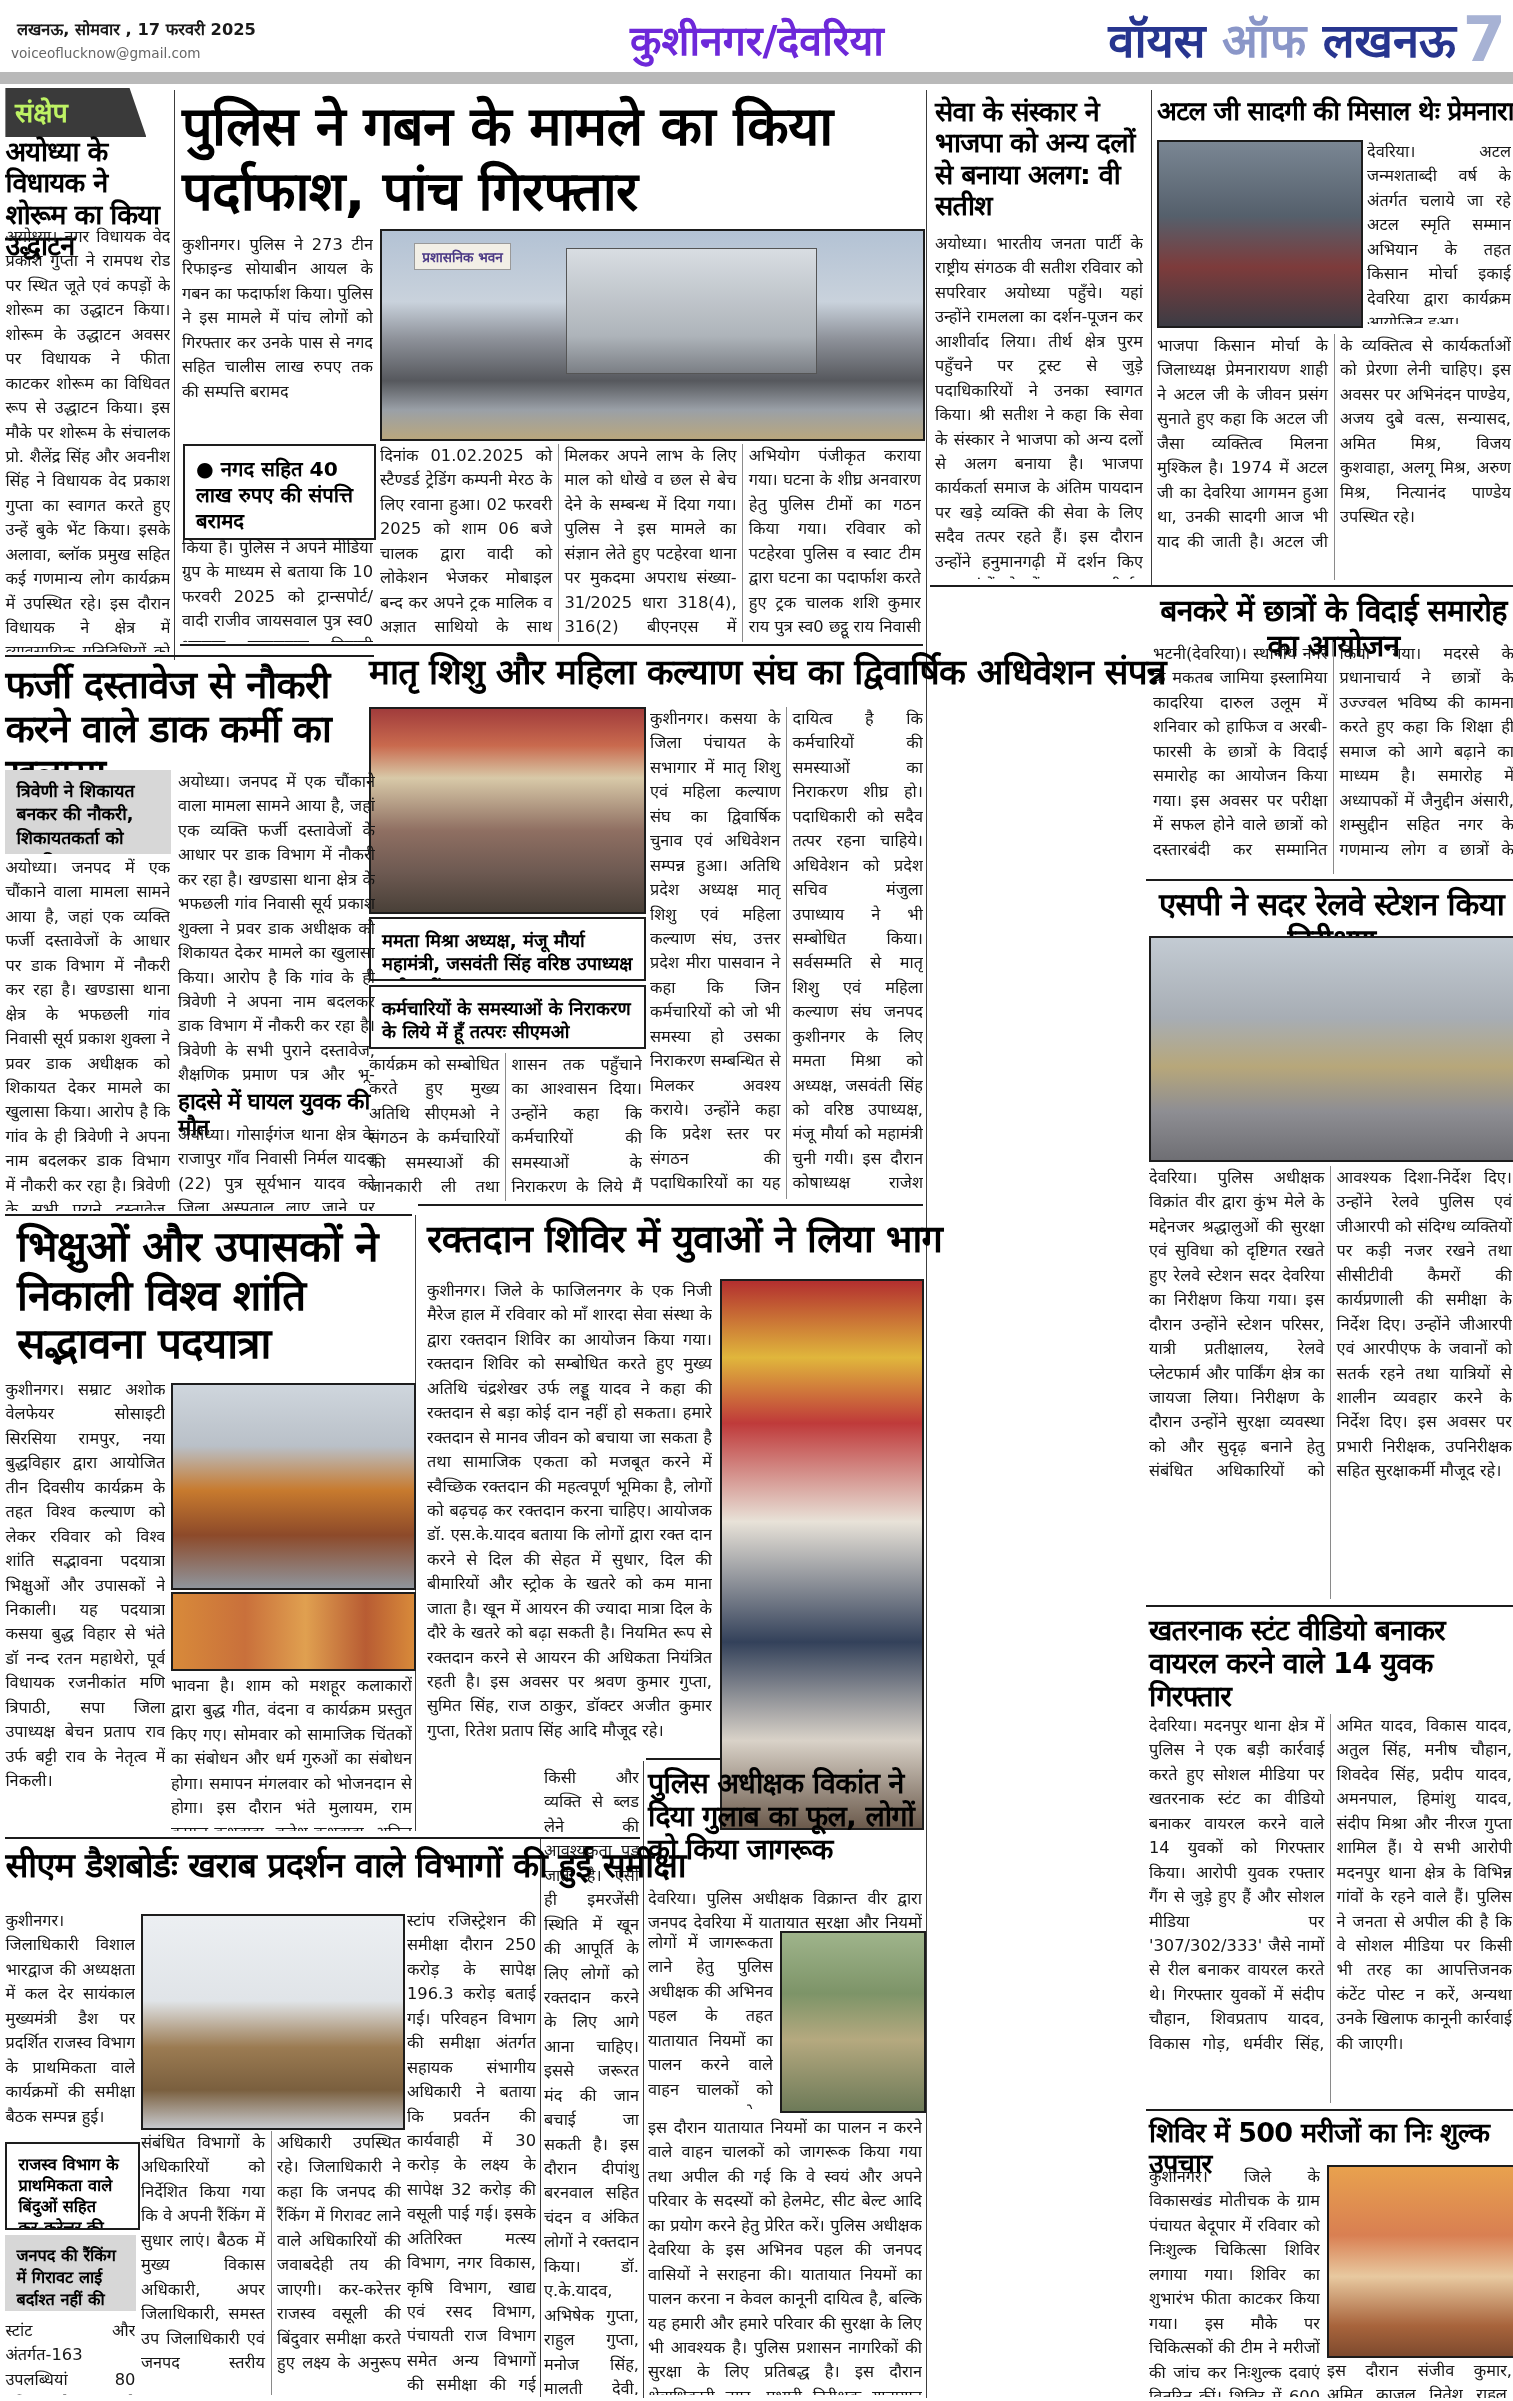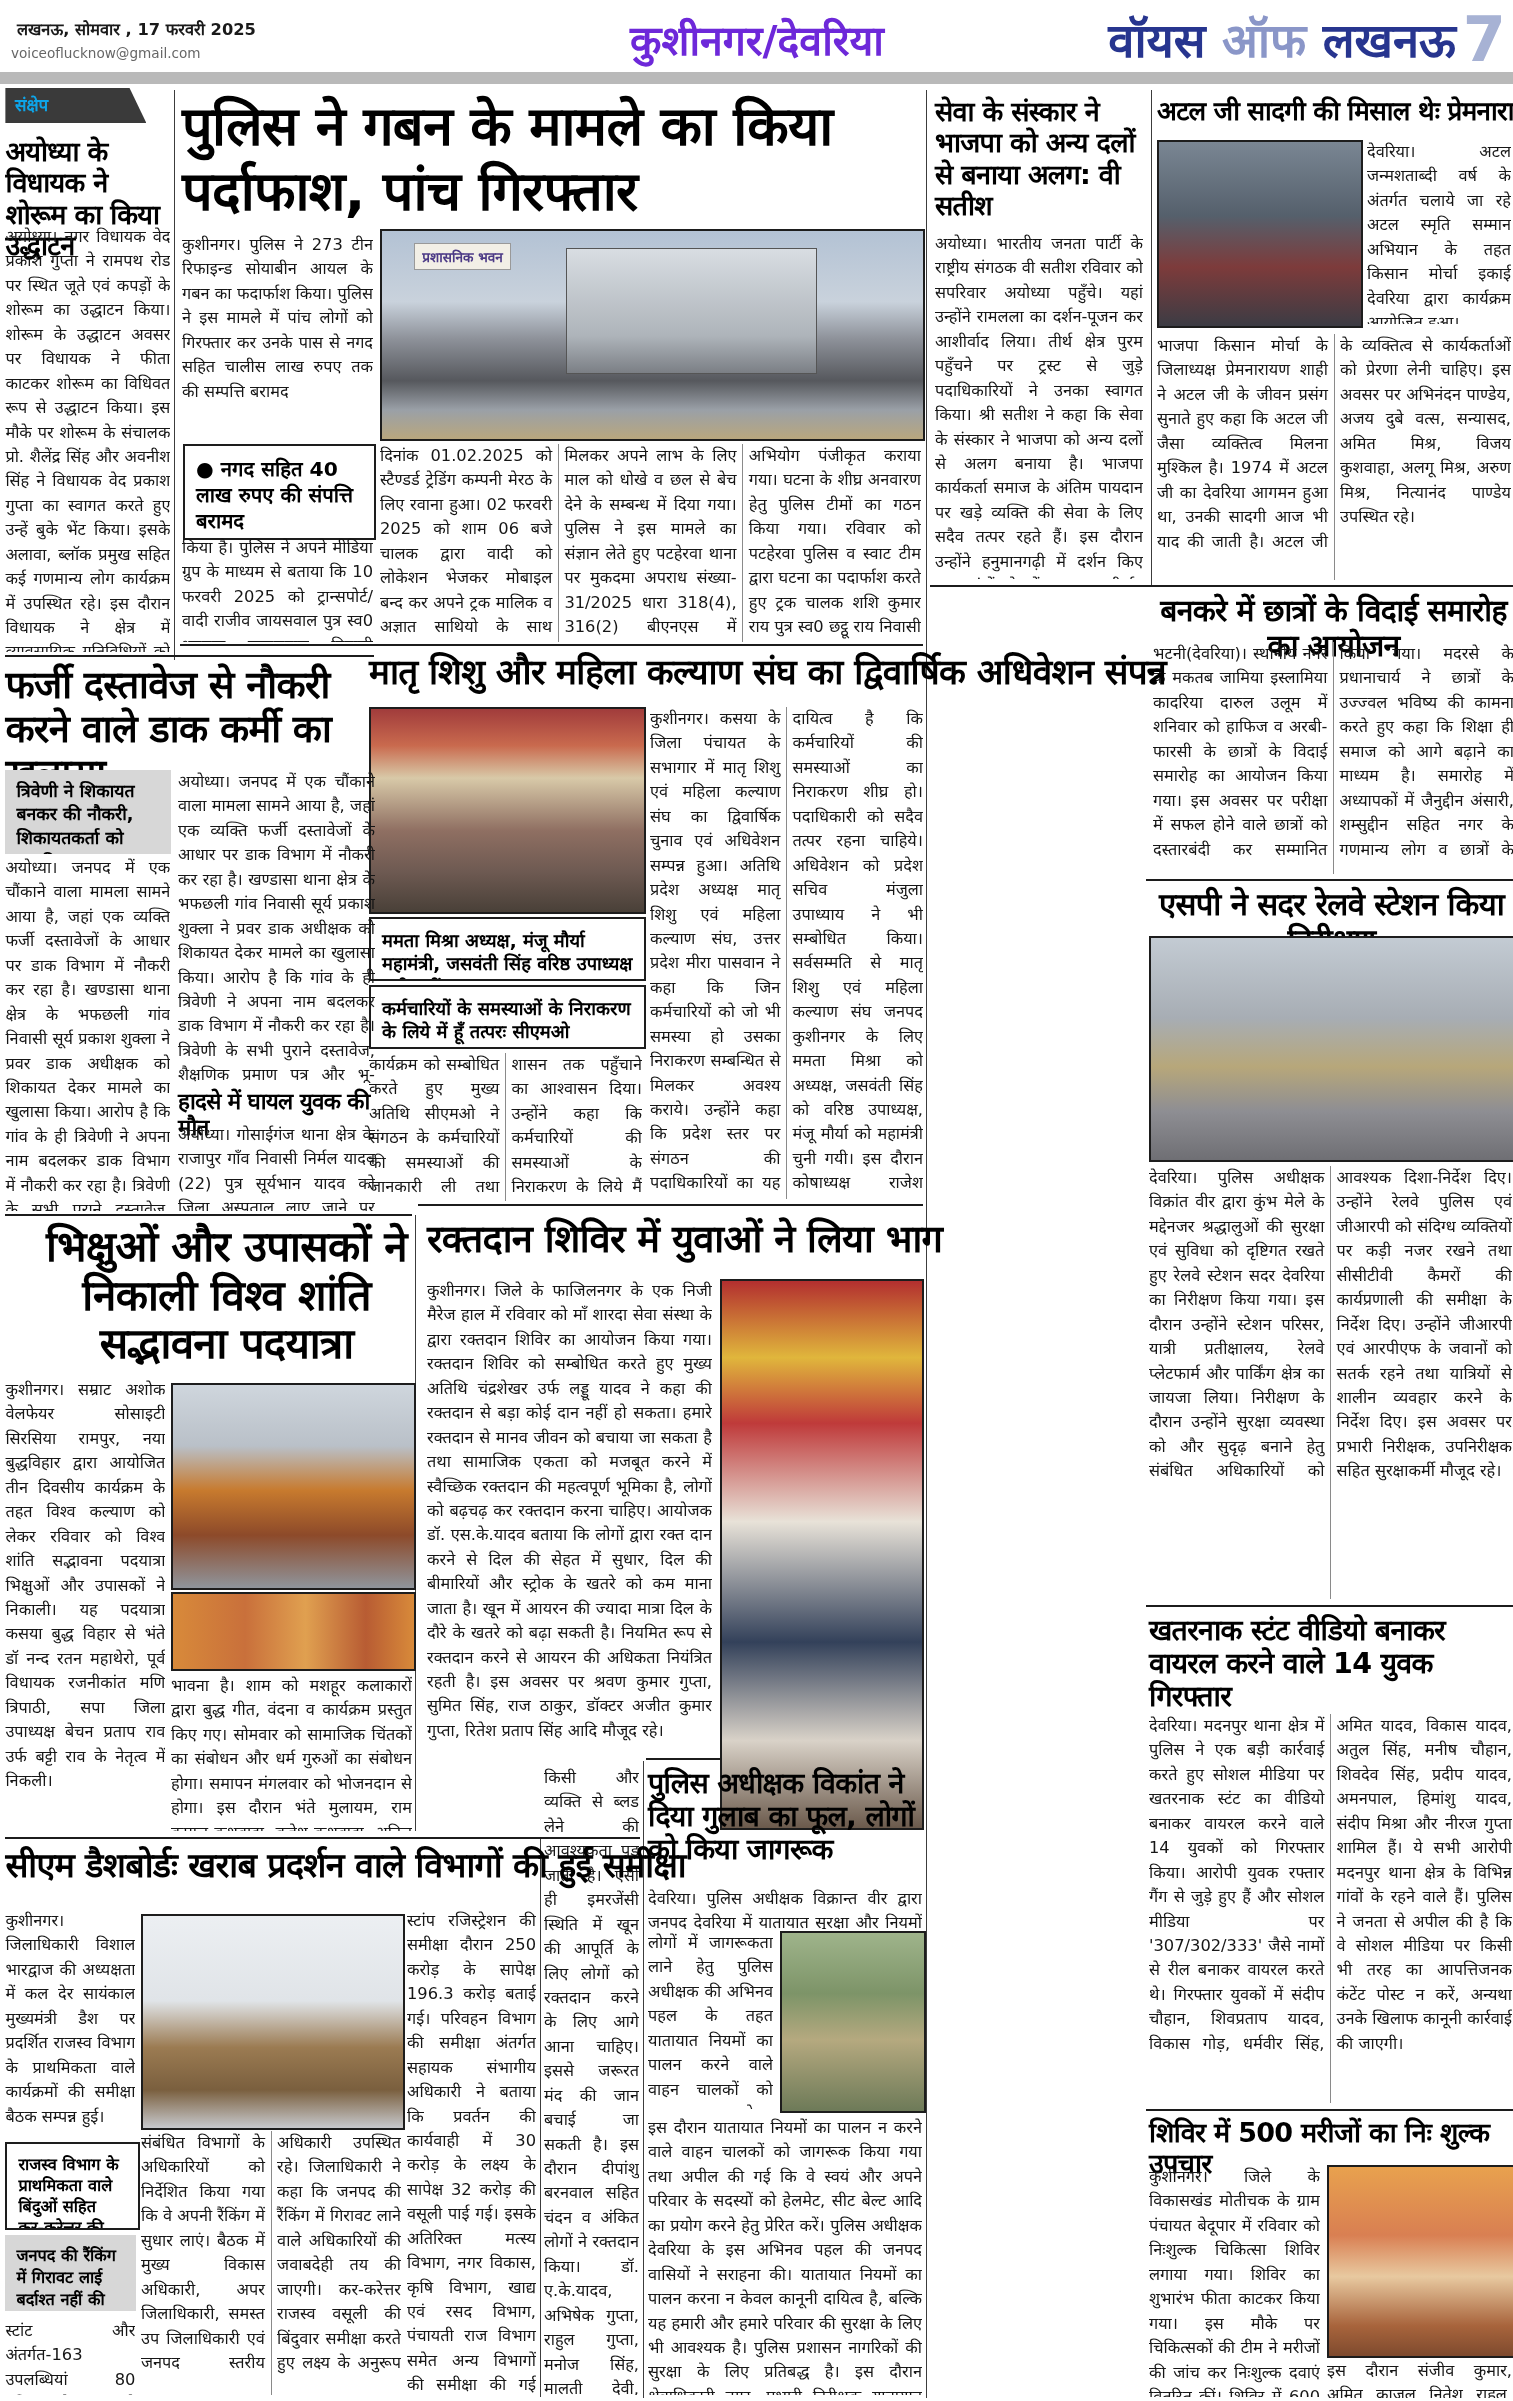--- a/index.html
+++ b/index.html
@@ -21,21 +21,21 @@
   
   .hl{position:absolute;font-weight:bold;color:#000;line-height:1.16;letter-spacing:-0.7px;}
   .body-txt{position:absolute;font-size:16.3px;line-height:1.5;text-align:justify;overflow:hidden;color:#161616;}
   .cols2{column-count:2;column-gap:12.2px;column-rule:0.7px solid #8a8a8a;}
   .cols3{column-count:3;column-gap:12.2px;column-rule:0.7px solid #8a8a8a;}
   
   .boxed{position:absolute;border:2px solid #1d1d1d;background:#fff;padding:9.5px 11px;
          font-weight:bold;font-size:20.3px;line-height:1.3;color:#000;overflow:hidden;}
   .graybox{position:absolute;background:#d7d7d7;padding:9.5px 11px;font-weight:bold;
          font-size:17.6px;line-height:1.35;color:#000;overflow:hidden;}
-  .kicker{position:absolute;background:#3a3a3a;color:#0ea5e9;font-size:17px;font-weight:bold;
+  .kicker{position:absolute;background:#3a3a3a;color:#bef264;font-size:27px;font-weight:bold;
          padding:5.4px 17.6px 6.8px 9.5px;clip-path:polygon(0 0,88% 0,100% 100%,0 100%);}
   
   .ph{position:absolute;border:2px solid #1d1d1d;overflow:hidden;}
   .ph-truck{background:linear-gradient(180deg,#b3c2d4 0%,#c9d2dc 34%,#8d9199 52%,#56585d 72%,#9aa0a7 86%,#b9a77e 100%);}
   .ph-truck .cab{position:absolute;left:34%;top:8%;width:46%;height:60%;background:linear-gradient(180deg,#d8dde2,#aeb4ba 70%,#7b7f85);border:1.4px solid #555;}
   .ph-sign{position:absolute;left:6%;top:6%;background:#f2efe6;color:#4c3a86;font-size:13.6px;font-weight:bold;padding:2.7px 6.8px;border:0.7px solid #999;}
   .ph-mahila{background:linear-gradient(180deg,#a13c3c 0%,#c96a4e 18%,#d8c9a8 34%,#8f6f62 60%,#6e5a52 80%,#494038 100%);}
   .ph-monks{background:linear-gradient(180deg,#cfd6dd 0%,#b9c0c8 30%,#c77a2e 52%,#8d4a2a 74%,#8f959c 100%);}
   .ph-saffron{background:linear-gradient(90deg,#d88a3a 0%,#c9703b 30%,#e0a050 55%,#b85c33 80%,#d88a3a 100%);}
   .ph-rakt{background:linear-gradient(180deg,#b32f2f 0%,#e0b63c 14%,#bf3a3a 26%,#e8e2d8 44%,#33415a 66%,#d9d2c8 84%,#6b5a4c 100%);}
@@ -123,21 +123,21 @@
   <div class="boxed" style="left:369px;top:985px;width:251px;height:41px;font-size:18.3px;">कर्मचारियों के समस्याओं के निराकरण के लिये में हूँ तत्परः सीएमओ</div>
   <div class="body-txt cols2" style="left:369px;top:1053px;width:273px;height:148px;">कार्यक्रम को सम्बोधित करते हुए मुख्य अतिथि सीएमओ ने संगठन के कर्मचारियों की समस्याओं की जानकारी ली तथा शासन तक पहुँचाने का आश्वासन दिया। उन्होंने कहा कि कर्मचारियों की समस्याओं के निराकरण के लिये मैं हूँ तत्पर। संगठन की मजबूती के लिये ऐसे अधिवेशन होते रहने चाहिये। स्वागत गीत पेन्सी एवं रंजना गौड़ एवं एएनएम प्रकाश आदि ने प्रस्तुत किया।</div>
 
   <div class="hl" style="left:5.4px;top:663px;width:369px;font-size:38px;">फर्जी दस्तावेज से नौकरी करने वाले डाक कर्मी का खुलासा</div>
   <div class="graybox" style="left:5.4px;top:770px;width:144px;height:65px;">त्रिवेणी ने शिकायत बनकर की नौकरी, शिकायतकर्ता को धमकी</div>
   <div class="body-txt" style="left:5.4px;top:856px;width:165px;height:355px;">अयोध्या। जनपद में एक चौंकाने वाला मामला सामने आया है, जहां एक व्यक्ति फर्जी दस्तावेजों के आधार पर डाक विभाग में नौकरी कर रहा है। खण्डासा थाना क्षेत्र के भफछली गांव निवासी सूर्य प्रकाश शुक्ला ने प्रवर डाक अधीक्षक को शिकायत देकर मामले का खुलासा किया। आरोप है कि गांव के ही त्रिवेणी ने अपना नाम बदलकर डाक विभाग में नौकरी कर रहा है। त्रिवेणी के सभी पुराने दस्तावेज, शैक्षणिक प्रमाण पत्र और भू-राजस्व रिकॉर्ड में उसका असली नाम दर्ज है। यहां तक कि उसने पंचायत चुनाव भी त्रिवेणी के नाम से लड़ा था। मामला तब और गंभीर हो गया जब शिकायत के बाद त्रिवेणी ने शिकायतकर्ता के पिता को फोन पर गालियां दीं। 2 फरवरी को इस संबंध में खण्डासा थाने में मुकदमा दर्ज कराया गया। इसके बाद से आरोपी लगातार शिकायतकर्ता पर दबाव बना रहा है कि वह थाने में दर्ज केस और डाक विभाग में की गई शिकायत वापस ले। आरोपी धमकी दे रहा है कि अगर शिकायत वापस नहीं ली गई तो परिवार के खिलाफ एससी-एसटी एक्ट में झूठा केस दर्ज करा देगा। इतनी ही नहीं, अब लगाताार धमकी भी दे रहा है। शिकायतकर्ता ने प्रशासन से उचित कार्रवाई की मांग की है।</div>
   <div class="body-txt" style="left:178px;top:770px;width:197px;height:313px;">अयोध्या। जनपद में एक चौंकाने वाला मामला सामने आया है, जहां एक व्यक्ति फर्जी दस्तावेजों के आधार पर डाक विभाग में नौकरी कर रहा है। खण्डासा थाना क्षेत्र के भफछली गांव निवासी सूर्य प्रकाश शुक्ला ने प्रवर डाक अधीक्षक को शिकायत देकर मामले का खुलासा किया। आरोप है कि गांव के ही त्रिवेणी ने अपना नाम बदलकर डाक विभाग में नौकरी कर रहा है। त्रिवेणी के सभी पुराने दस्तावेज, शैक्षणिक प्रमाण पत्र और भू-राजस्व रिकॉर्ड में उसका असली नाम दर्ज है। यहां तक कि उसने पंचायत चुनाव भी त्रिवेणी के नाम से लड़ा था। मामला तब और गंभीर हो गया जब शिकायत के बाद त्रिवेणी ने शिकायतकर्ता के पिता को फोन पर गालियां दीं। 2 फरवरी को इस संबंध में खण्डासा थाने में मुकदमा दर्ज कराया गया। इसके बाद से आरोपी लगातार शिकायतकर्ता पर दबाव बना रहा है कि वह थाने में दर्ज केस और डाक विभाग में की गई शिकायत वापस ले। आरोपी धमकी दे रहा है कि अगर शिकायत वापस नहीं ली गई तो परिवार के खिलाफ एससी-एसटी एक्ट में झूठा केस दर्ज करा देगा। इतनी ही नहीं, अब लगाताार धमकी भी दे रहा है। शिकायतकर्ता ने प्रशासन से उचित कार्रवाई की मांग की है।</div>
   <div class="hl" style="left:178px;top:1088px;width:197px;font-size:22.4px;">हादसे में घायल युवक की मौत</div>
   <div class="body-txt" style="left:178px;top:1123px;width:197px;height:88px;">अयोध्या। गोसाईगंज थाना क्षेत्र के राजापुर गाँव निवासी निर्मल यादव (22) पुत्र सूर्यभान यादव को जिला अस्पताल लाए जाने पर डाक्टर ने मृत घोषित कर दिया।</div>
 
-  <div class="hl" style="left:23px;top:1223px;width:407px;font-size:42px;text-align:center;">भिक्षुओं और उपासकों ने निकाली विश्व शांति सद्भावना पदयात्रा</div>
+  <div class="hl" style="left:17px;top:1223px;width:407px;font-size:42px;">भिक्षुओं और उपासकों ने निकाली विश्व शांति सद्भावना पदयात्रा</div>
   <div class="body-txt" style="left:5.4px;top:1378px;width:160px;height:453px;">कुशीनगर। सम्राट अशोक वेलफेयर सोसाइटी सिरसिया रामपुर, नया बुद्धविहार द्वारा आयोजित तीन दिवसीय कार्यक्रम के तहत विश्व कल्याण को लेकर रविवार को विश्व शांति सद्भावना पदयात्रा भिक्षुओं और उपासकों ने निकाली। यह पदयात्रा कसया बुद्ध विहार से भंते डॉ नन्द रतन महाथेरो, पूर्व विधायक रजनीकांत मणि त्रिपाठी, सपा जिला उपाध्यक्ष बेचन प्रताप राव उर्फ बट्टी राव के नेतृत्व में निकली।</div>
   <div class="ph ph-monks" style="left:171px;top:1383px;width:241px;height:203px;"></div>
   <div class="ph ph-saffron" style="left:171px;top:1592px;width:241px;height:75px;"></div>
   <div class="body-txt" style="left:171px;top:1674px;width:241px;height:157px;">भावना है। शाम को मशहूर कलाकारों द्वारा बुद्ध गीत, वंदना व कार्यक्रम प्रस्तुत किए गए। सोमवार को सामाजिक चिंतकों का संबोधन और धर्म गुरुओं का संबोधन होगा। समापन मंगलवार को भोजनदान से होगा। इस दौरान भंते मुलायम, राम कृपाल कुशवाहा, ब्रजेश कुशवाहा, अनिल कुमार मल्ल, प्रकाश भारती, अनिल वर्मा, एडवोकेट उदयभान कुशवाहा, श्रीनारायण कुशवाहा, उत्तम शर्मा, सरपूर्तीन अंजिली, फेनू प्रसाद, अशोक कुमार, ओंकार नाथ, संजय दुबे, अजय यादव, शंकर प्रसाद, सुरेन्द्र प्रसाद, हरिद्वार, राम उजार यादव, डॉ. अमित, लालाजी पासवान आदि मौजूद रहे।</div>
   <div class="body-txt" style="left:5.4px;top:1378px;width:0px;height:0px;"></div>
 
   <div class="hl" style="left:427px;top:1217px;width:495px;font-size:38px;white-space:nowrap;">रक्तदान शिविर में युवाओं ने लिया भाग</div>
   <div class="body-txt" style="left:427px;top:1279px;width:285px;height:547px;">कुशीनगर। जिले के फाजिलनगर के एक निजी मैरेज हाल में रविवार को माँ शारदा सेवा संस्था के द्वारा रक्तदान शिविर का आयोजन किया गया। रक्तदान शिविर को सम्बोधित करते हुए मुख्य अतिथि चंद्रशेखर उर्फ लड्डू यादव ने कहा की रक्तदान से बड़ा कोई दान नहीं हो सकता। हमारे रक्तदान से मानव जीवन को बचाया जा सकता है तथा सामाजिक एकता को मजबूत करने में स्वैच्छिक रक्तदान की महत्वपूर्ण भूमिका है, लोगों को बढ़चढ़ कर रक्तदान करना चाहिए। आयोजक डॉ. एस.के.यादव बताया कि लोगों द्वारा रक्त दान करने से दिल की सेहत में सुधार, दिल की बीमारियों और स्ट्रोक के खतरे को कम माना जाता है। खून में आयरन की ज्यादा मात्रा दिल के दौरे के खतरे को बढ़ा सकती है। नियमित रूप से रक्तदान करने से आयरन की अधिकता नियंत्रित रहती है। इस अवसर पर श्रवण कुमार गुप्ता, सुमित सिंह, राज ठाकुर, डॉक्टर अजीत कुमार गुप्ता, रितेश प्रताप सिंह आदि मौजूद रहे।</div>
   <div class="ph ph-rakt" style="left:720px;top:1279px;width:200px;height:547px;"></div>
   <div class="body-txt" style="left:544px;top:1766px;width:95px;height:629px;">किसी और व्यक्ति से ब्लड लेने की आवश्यकता पड़ जाती है। ऐसी ही इमरजेंसी स्थिति में खून की आपूर्ति के लिए लोगों को रक्तदान करने के लिए आगे आना चाहिए। इससे जरूरत मंद की जान बचाई जा सकती है। इस दौरान दीपांशु बरनवाल सहित चंदन व अंकित लोगों ने रक्तदान किया। डॉ. ए.के.यादव, अभिषेक गुप्ता, राहुल गुप्ता, मनोज सिंह, मालती देवी, शिवानी गुप्ता, खुशी, अनिल कुमार सहित सैकड़ों की संख्या में लोग मौजूद रहे।</div>

